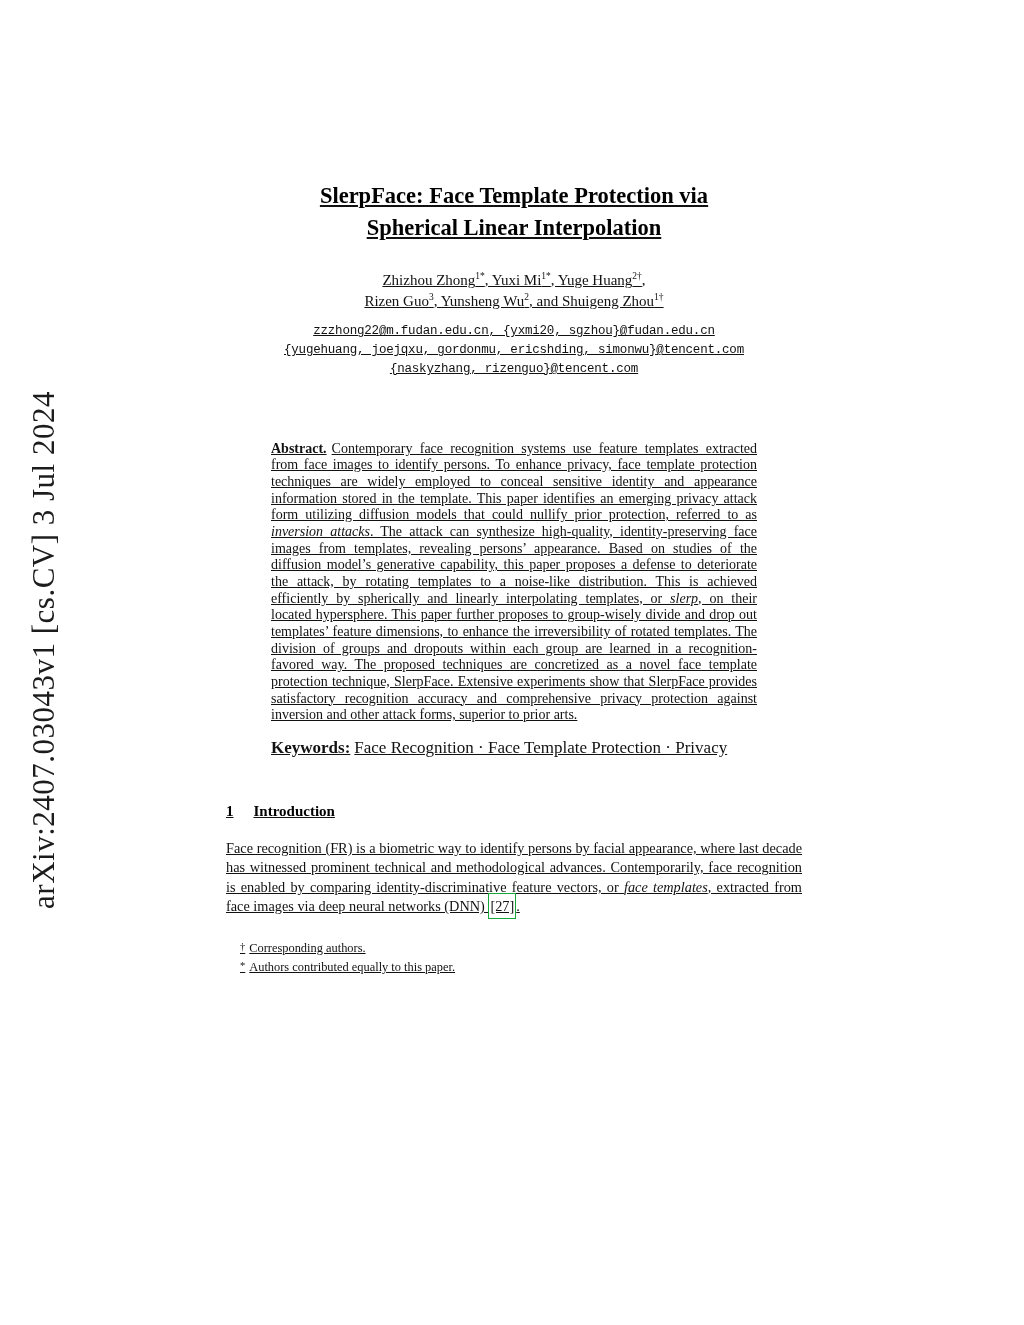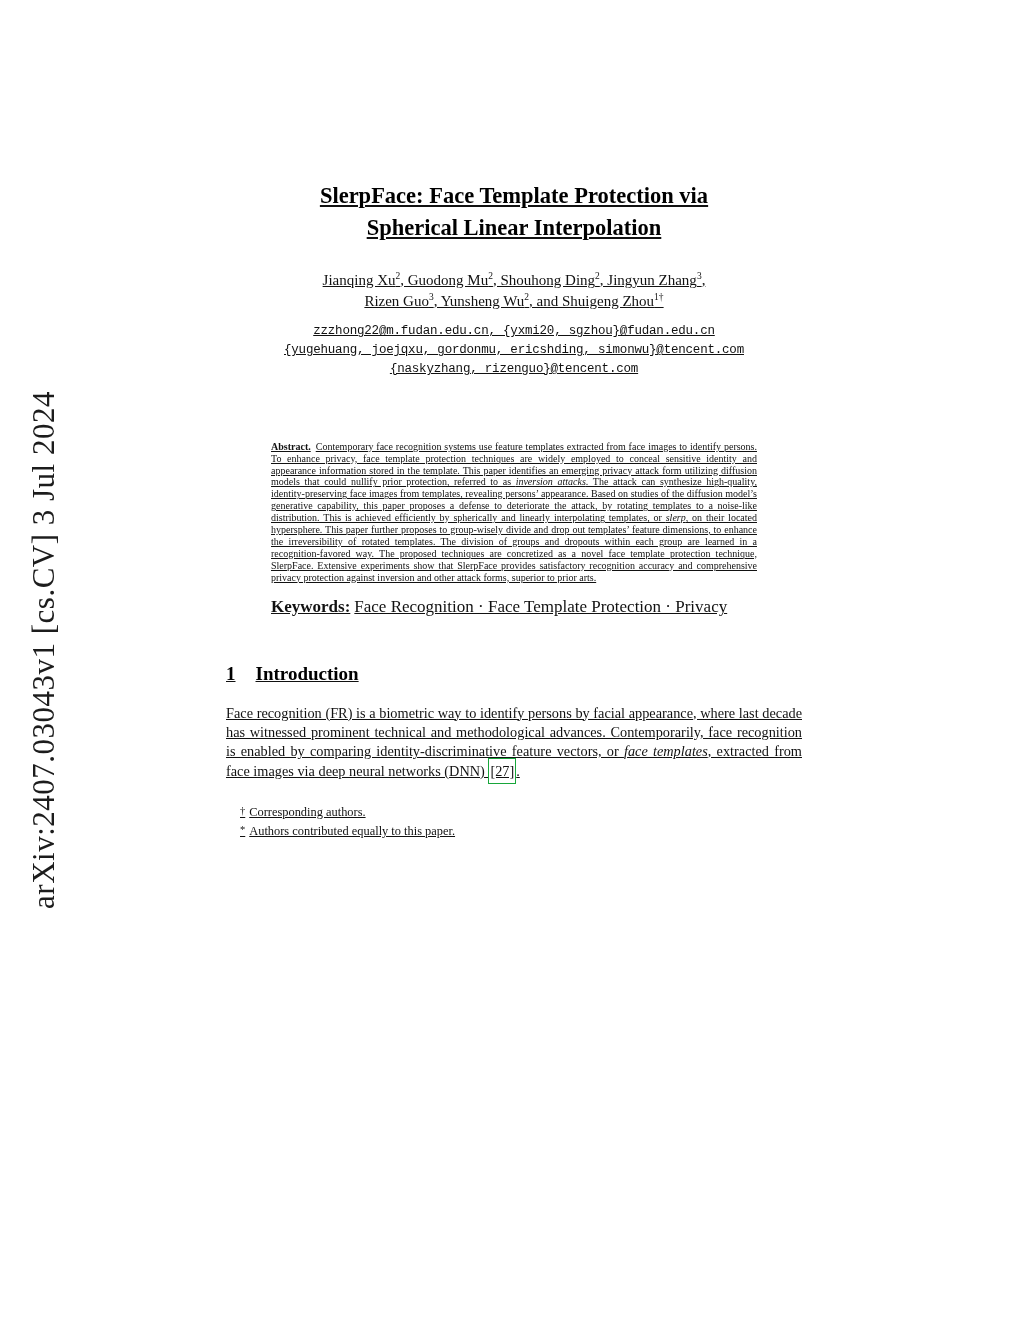--- a/index.html
+++ b/index.html
@@ -59,38 +59,38 @@
     margin-top: 10px;
     text-align: center;
     font-family: "Liberation Mono", "DejaVu Sans Mono", monospace;
     font-size: 12.5px;
     line-height: 1.5;
     letter-spacing: -0.2px;
   }
   .abstract {
     margin: 62px auto 0 auto;
     width: 486px;
-    font-size: 10px;
+    font-size: 14px;
     line-height: 1.19;
     text-align: justify;
   }
   .bold { font-weight: bold; }
   .italic { font-style: italic; }
   .abstract-label { margin-right: 5px; }
   .keywords {
     margin: 13px auto 0 auto;
     width: 486px;
     font-size: 17px;
     line-height: 1.3;
     text-align: left;
   }
   .keywords .bold { margin-right: 4px; }
   .section-heading {
     margin-top: 44px;
-    font-size: 19px;
+    font-size: 15px;
     font-weight: bold;
     color: #000000;
   }
   .section-number { margin-right: 20px; }
   .intro-paragraph {
     margin-top: 19px;
     font-size: 14.3px;
     line-height: 1.36;
     text-align: justify;
   }
@@ -120,21 +120,21 @@
   <div class="arxiv-watermark">arXiv:2407.03043v1  [cs.CV]  3 Jul 2024</div>
 
   <main class="content">
 
     <h1 class="title">
       <span>SlerpFace: Face Template Protection via</span><br>
       <span>Spherical Linear Interpolation</span>
     </h1>
 
     <div class="authors">
-      <div><span>Jianqing Xu</span><sup>2</sup><span>, Guodong Mu</span><sup>2</sup><span>, Shouhong Ding</span><sup>2</sup><span>, Jingyun Zhang</span><sup>3</sup><span>,</span>
+      <div><span>Zhizhou Zhong</span><sup>1*</sup><span>, Yuxi Mi</span><sup>1*</sup><span>, Yuge Huang</span><sup>2†</sup><span>,</span>
       </div>
       <div><span>Rizen Guo</span><sup>3</sup><span>, Yunsheng Wu</span><sup>2</sup><span>, and Shuigeng Zhou</span><sup>1†</sup>
       </div>
     </div>
 
 
     <div class="emails">
       <div>zzzhong22@m.fudan.edu.cn, {yxmi20, sgzhou}@fudan.edu.cn</div>
       <div>{yugehuang, joejqxu, gordonmu, ericshding, simonwu}@tencent.com</div>
       <div>{naskyzhang, rizenguo}@tencent.com</div>

